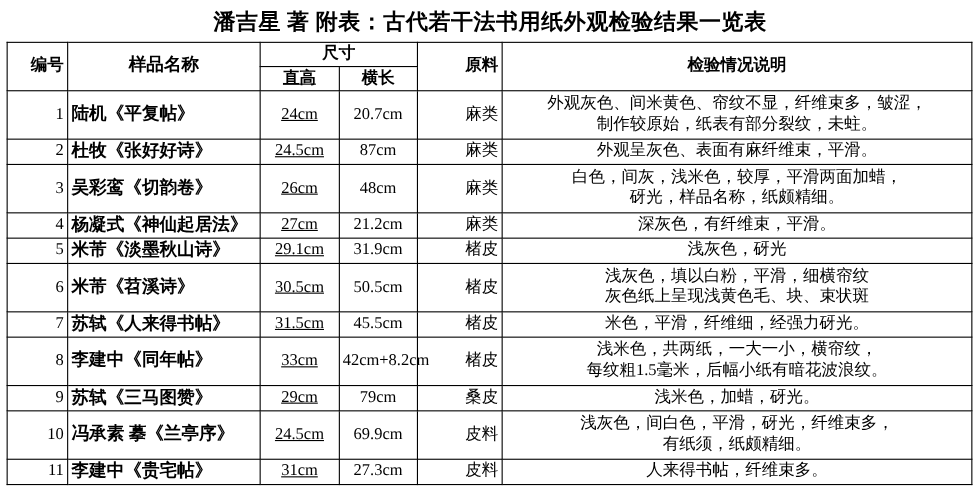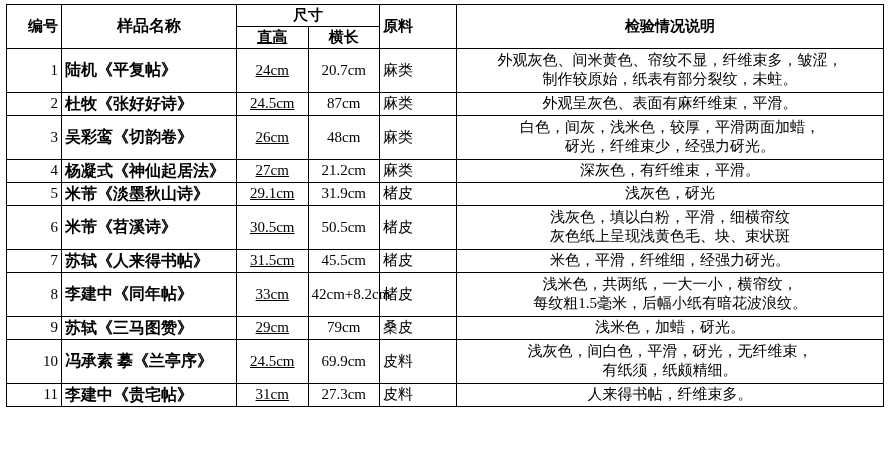--- a/index.html
+++ b/index.html
@@ -43,32 +43,33 @@
     line-height: 1.25;
   }
   th {
     font-weight: bold;
     text-align: center;
   }
   .c-no   { width: 48px;  text-align: right; }
   .c-name { width: 168px; font-weight: bold; font-size: 16px; padding-left: 6px; margin-top: 47px; }
   .c-h    { width: 82px;  text-align: center; text-decoration: underline; }
   .c-w    { width: 90px;  text-align: center; margin-left: 24px; }
-  .c-mat  { width: 70px;  text-align: left; }
+  .c-mat  { width: 70px;  text-align: right; }
   .c-desc { width: 420px; padding-left: 5px; text-align: center; }
   .hdr-size { text-align: center; font-weight: bold; }
   .desc-line { white-space: nowrap; }
   tbody tr { height: 22px; }
   .tall { height: 44px; }
 </style>
 </head>
 <body>
 
 <div class="page">
 
+  <div class="doc-title">潘吉星 著   附表：古代若干法书用纸外观检验结果一览表</div>
 
   <table class="main">
     <thead>
       <tr>
         <th class="c-no" rowspan="2">编号</th>
         <th class="c-name" rowspan="2">样品名称</th>
         <th class="hdr-size" colspan="2">尺寸</th>
         <th class="c-mat" rowspan="2">原料</th>
         <th class="c-desc" rowspan="2">检验情况说明</th>
       </tr>
@@ -100,21 +101,21 @@
           </td>
         </tr>
         <tr class="tall">
           <td class="c-no">3</td>
           <td class="c-name">吴彩鸾《切韵卷》</td>
           <td class="c-h">26cm</td>
           <td class="c-w">48cm</td>
           <td class="c-mat">麻类</td>
           <td class="c-desc">
             <div class="desc-line">白色，间灰，浅米色，较厚，平滑两面加蜡，</div>
-            <div class="desc-line">砑光，纤维束少，经强力砑光。</div>
+            <div class="desc-line">砑光，样品名称，纸颇精细。</div>
           </td>
         </tr>
         <tr>
           <td class="c-no">4</td>
           <td class="c-name">杨凝式《神仙起居法》</td>
           <td class="c-h">27cm</td>
           <td class="c-w">21.2cm</td>
           <td class="c-mat">麻类</td>
           <td class="c-desc">
             <div class="desc-line">深灰色，有纤维束，平滑。</div>
@@ -172,21 +173,21 @@
             <div class="desc-line">浅米色，加蜡，砑光。</div>
           </td>
         </tr>
         <tr class="tall">
           <td class="c-no">10</td>
           <td class="c-name">冯承素 摹《兰亭序》</td>
           <td class="c-h">24.5cm</td>
           <td class="c-w">69.9cm</td>
           <td class="c-mat">皮料</td>
           <td class="c-desc">
-            <div class="desc-line">浅灰色，间白色，平滑，砑光，无纤维束，</div>
+            <div class="desc-line">浅灰色，间白色，平滑，砑光，纤维束多，</div>
             <div class="desc-line">有纸须，纸颇精细。</div>
           </td>
         </tr>
         <tr>
           <td class="c-no">11</td>
           <td class="c-name">李建中《贵宅帖》</td>
           <td class="c-h">31cm</td>
           <td class="c-w">27.3cm</td>
           <td class="c-mat">皮料</td>
           <td class="c-desc">

